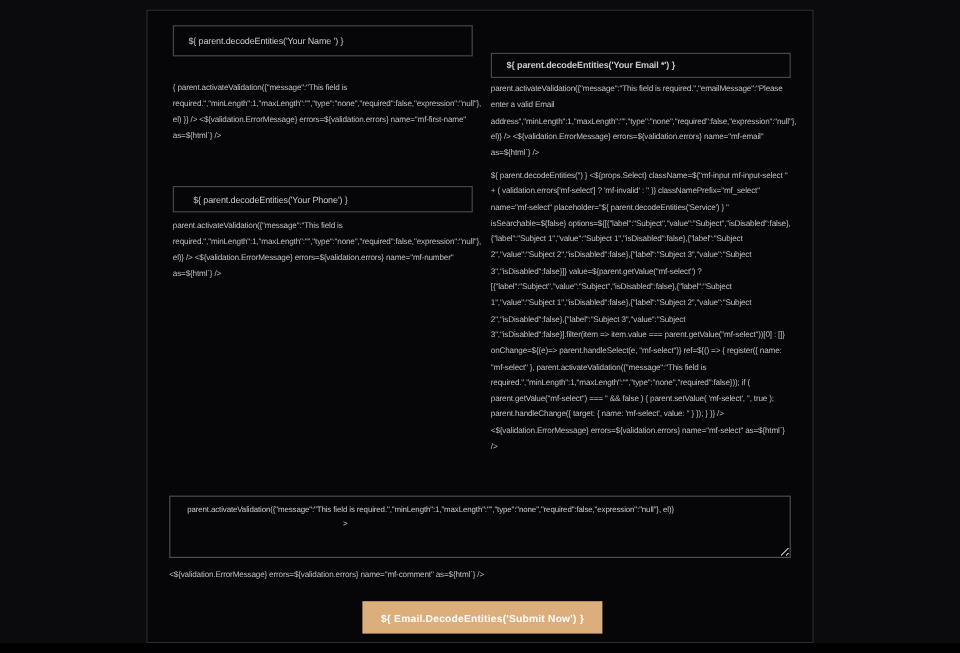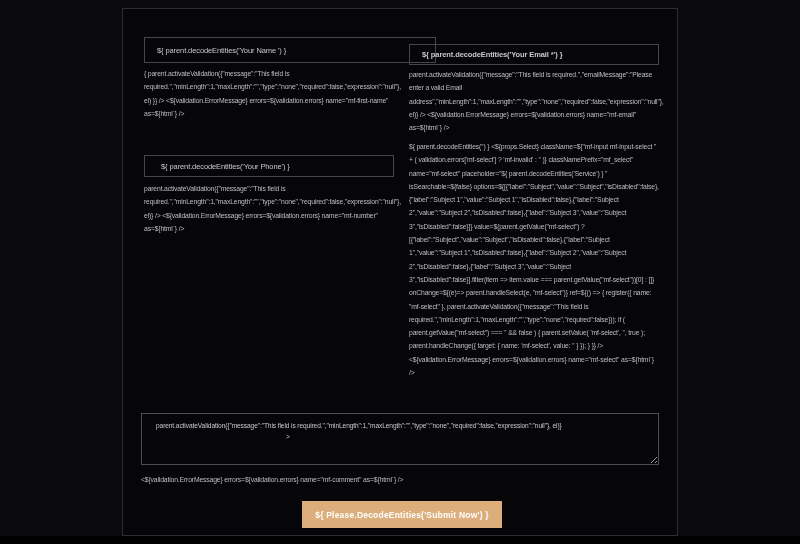--- a/index.html
+++ b/index.html
@@ -32,21 +32,21 @@
   .field::placeholder { color: #c9c9cd; opacity: 1; }
   .code {
     position: absolute;
     color: #bfbfc3;
     font-size: 6.8px;
     line-height: 13.3px;
     letter-spacing: -0.15px;
     white-space: normal;
     overflow: visible;
   }
-  .name-input  { left: 21px;  top: 28px;  width: 292px; height: 26px; }
+  .name-input  { left: 21px;  top: 12px;  width: 250px; height: 26px; }
   .name-code   { left: 21px;  top: 58px;  width: 250px; }
   .email-input { left: 286px; top: 35px;  width: 250px; height: 21px; font-weight: bold; }
   .email-code  { left: 286px; top: 59px;  width: 252px; }
   .phone-input { left: 21px;  top: 146px; width: 250px; height: 22px; padding-left: 16px; }
   .phone-code  { left: 21px;  top: 173px; width: 250px; }
   .select-code { left: 286px; top: 131px; width: 252px; }
   .message-area {
     position: absolute;
     left: 18px; top: 404px;
     width: 518px; height: 52px;
@@ -101,17 +101,17 @@
 
     <div class="code phone-code">parent.activateValidation({"message":"This field is required.","minLength":1,"maxLength":"","type":"none","required":false,"expression":"null"}, el)} /&gt; &lt;${validation.ErrorMessage} errors=${validation.errors} name="mf-number" as=${html`} /&gt;</div>
 
     <div class="code select-code">${ parent.decodeEntities('') } &lt;${props.Select} className=${"mf-input mf-input-select " + ( validation.errors['mf-select'] ? 'mf-invalid' : '' )} classNamePrefix="mf_select" name="mf-select" placeholder="${ parent.decodeEntities('Service') } " isSearchable=${false} options=${[{"label":"Subject","value":"Subject","isDisabled":false}, {"label":"Subject 1","value":"Subject 1","isDisabled":false},{"label":"Subject 2","value":"Subject 2","isDisabled":false},{"label":"Subject 3","value":"Subject 3","isDisabled":false}]} value=${parent.getValue("mf-select") ? [{"label":"Subject","value":"Subject","isDisabled":false},{"label":"Subject 1","value":"Subject 1","isDisabled":false},{"label":"Subject 2","value":"Subject 2","isDisabled":false},{"label":"Subject 3","value":"Subject 3","isDisabled":false}].filter(item =&gt; item.value === parent.getValue("mf-select"))[0] : []} onChange=${(e)=&gt; parent.handleSelect(e, "mf-select")} ref=${() =&gt; { register({ name: "mf-select" }, parent.activateValidation({"message":"This field is required.","minLength":1,"maxLength":"","type":"none","required":false})); if ( parent.getValue("mf-select") === '' &amp;&amp; false ) { parent.setValue( 'mf-select', '', true ); parent.handleChange({ target: { name: 'mf-select', value: '' } }); } }} /&gt; &lt;${validation.ErrorMessage} errors=${validation.errors} name="mf-select" as=${html`} /&gt;</div>
 
     <textarea class="message-area" style="">parent.activateValidation({"message":"This field is required.","minLength":1,"maxLength":"","type":"none","required":false,"expression":"null"}, el)}
                                                                            &gt;</textarea>
 
     <div class="code comment-code">&lt;${validation.ErrorMessage} errors=${validation.errors} name="mf-comment" as=${html`} /&gt;</div>
 
-    <button class="submit-btn" style="background: rgb(220, 174, 124);">${ Please.DecodeEntities('Submit Now') }</button>
+    <button class="submit-btn" style="background: rgb(220, 174, 124);">${ Email.DecodeEntities('Submit Now') }</button>
 
   </div>
   <div class="bottom-strip"></div>
 </div>
 
 </body></html>

